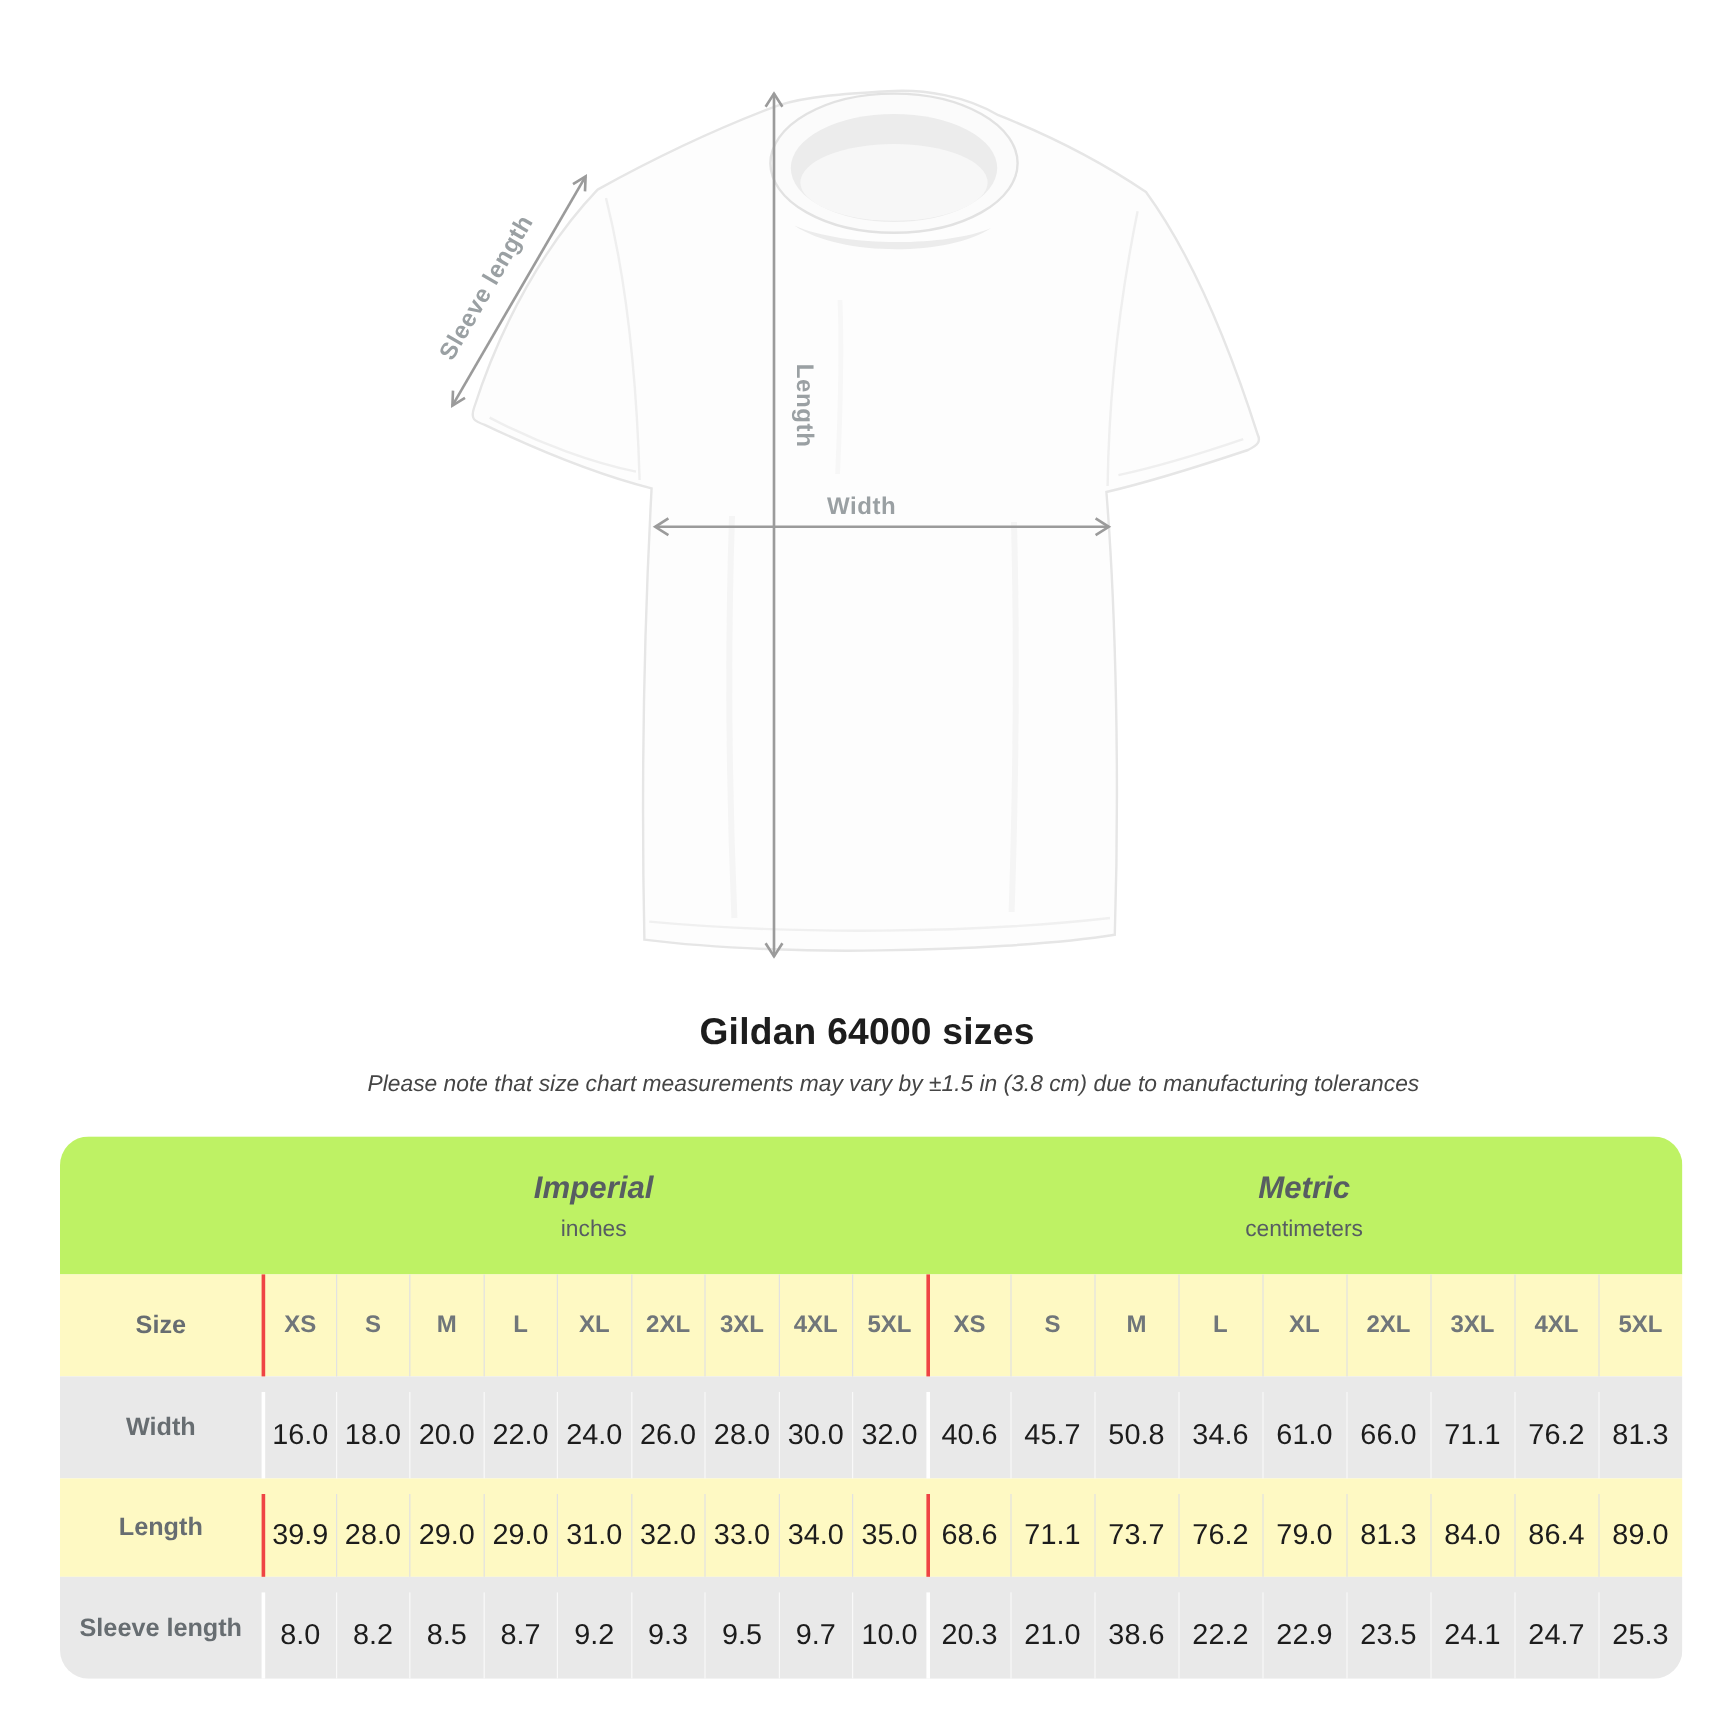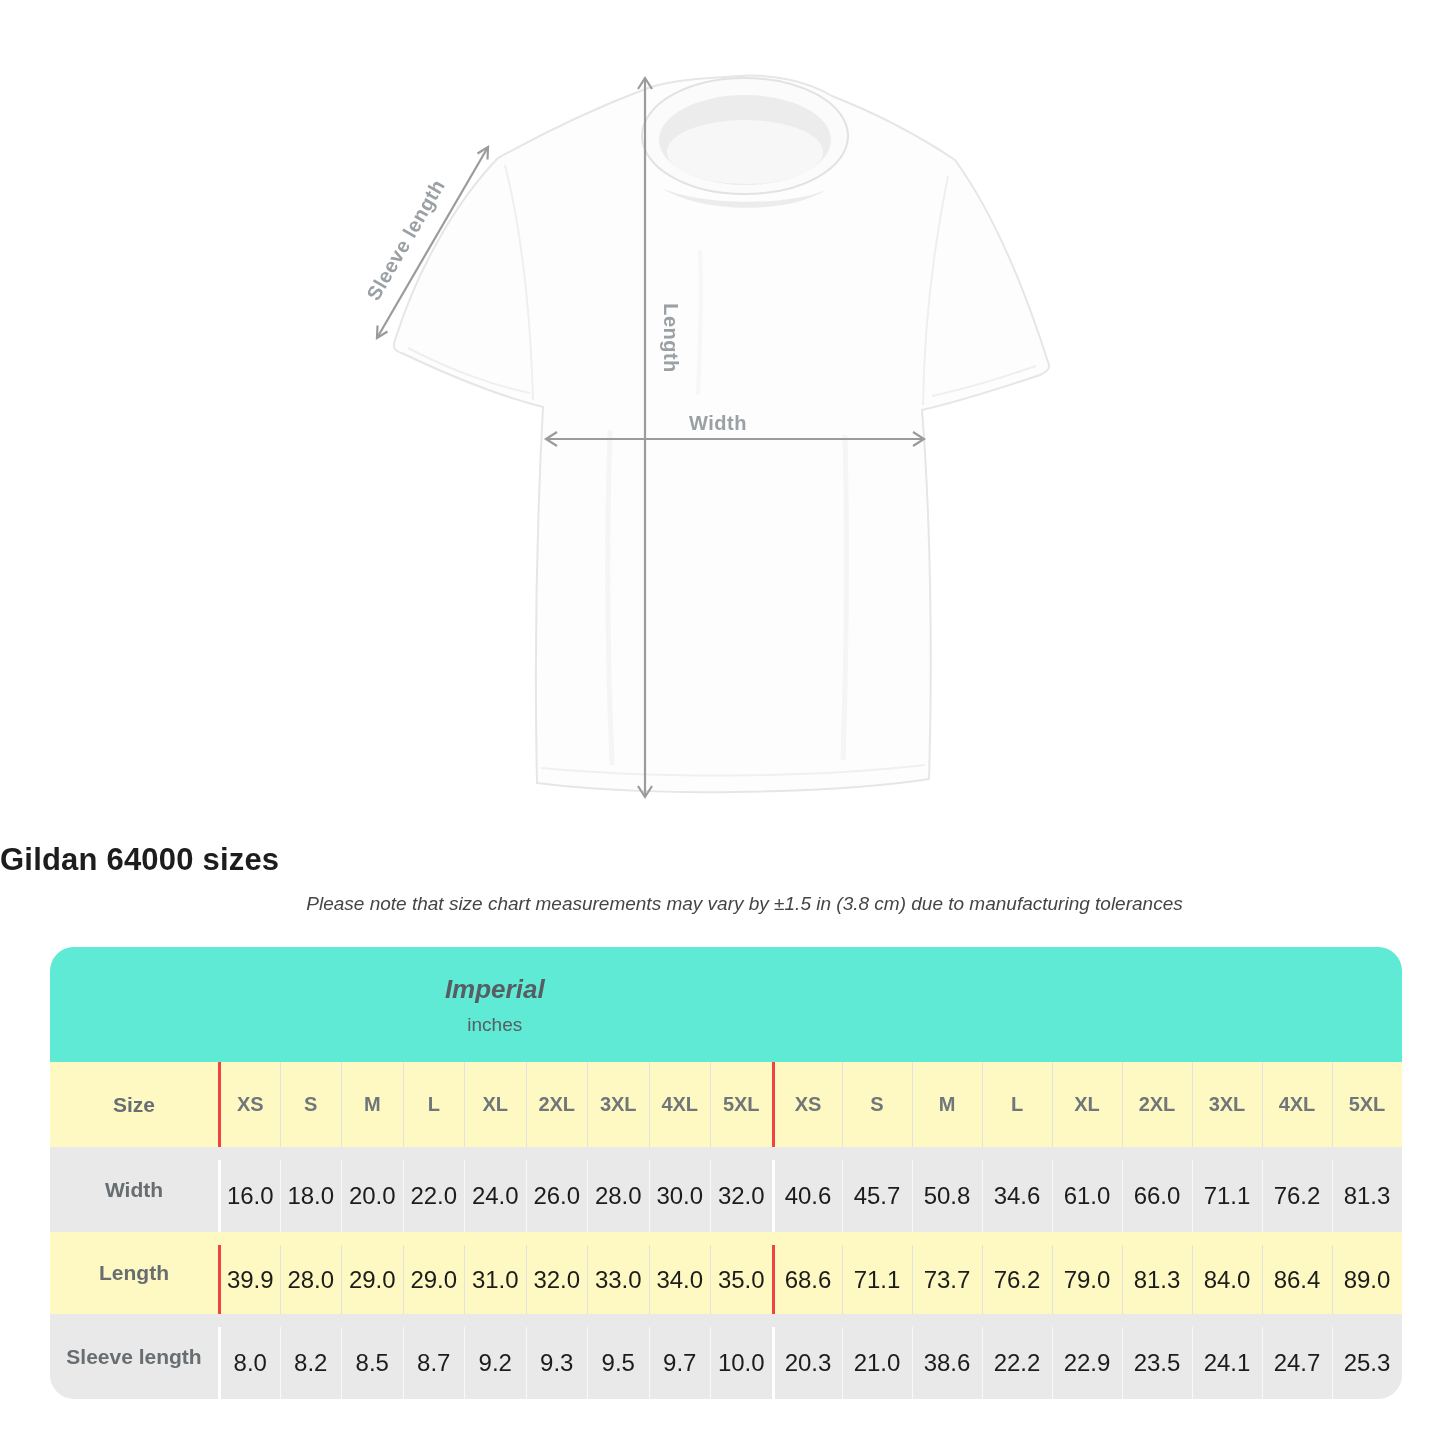--- a/index.html
+++ b/index.html
@@ -23,20 +23,21 @@
   }
   .meas-label.sleeve { transform: translate(-50%, -50%) rotate(-60deg); }
   .meas-label.length { transform: translate(-50%, -50%) rotate(90deg); }
   .meas-label.width  { transform: translate(-50%, -50%); }
   
   .page-title {
     position: absolute;
     left: 0; top 840px;
     top: 842px;
     width: 100%;
+    text-align: center;
     font-size: 31px;
     font-weight: 700;
     color: #1d1d1d;
     letter-spacing: 0.2px;
   }
   .page-note {
     position: absolute;
     left: 0;
     top: 893px;
     width: 100%;
@@ -52,21 +53,21 @@
     left: 50px;
     top: 947px;
     width: 1352px;
     border-radius: 24px;
     overflow: hidden;
   }
   .band {
     display: grid;
     grid-template-columns: 168px 553.5px 630.5px;
     height: 115px;
-    background: #5eead4;
+    background: #bef264;
   }
   .band-group {
     display: flex;
     flex-direction: column;
     align-items: center;
     justify-content: center;
     gap: 9px;
   }
   .band-title {
     font-size: 26px;
@@ -169,20 +170,24 @@
 
   <div class="page-title">Gildan 64000 sizes</div>
   <div class="page-note">Please note that size chart measurements may vary by ±1.5 in (3.8 cm) due to manufacturing tolerances</div>
 
   <div class="size-table">
     <div class="band">
       <div class="band-spacer"></div>
       <div class="band-group">
         <div class="band-title">Imperial</div>
         <div class="band-sub">inches</div>
+      </div>
+      <div class="band-group">
+        <div class="band-title">Metric</div>
+        <div class="band-sub">centimeters</div>
       </div>
     </div>
     <div id="size-table-rows">
         <div class="trow rw h-head">
           <div class="cell label-cell label-col">Size</div>
           <div class="cell hdr sep-major">XS</div>
           <div class="cell hdr sep-minor">S</div>
           <div class="cell hdr sep-minor">M</div>
           <div class="cell hdr sep-minor">L</div>
           <div class="cell hdr sep-minor">XL</div>

